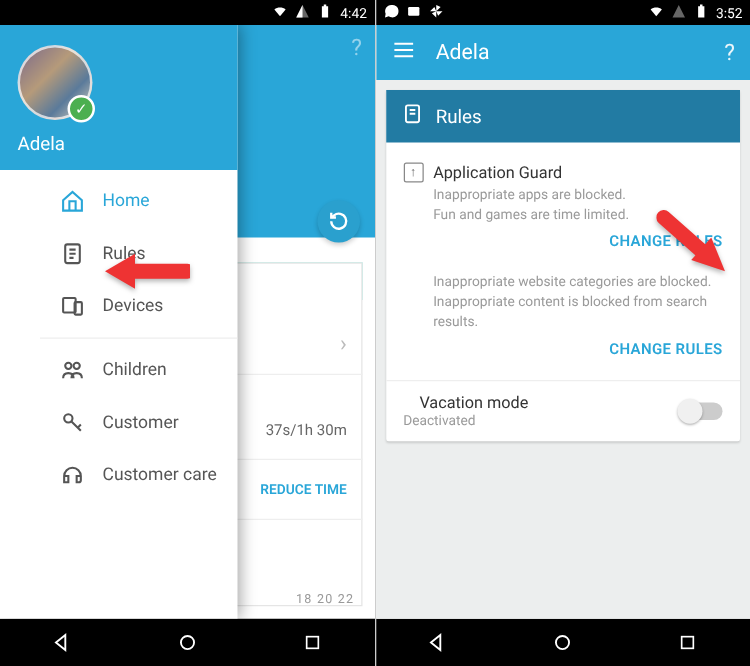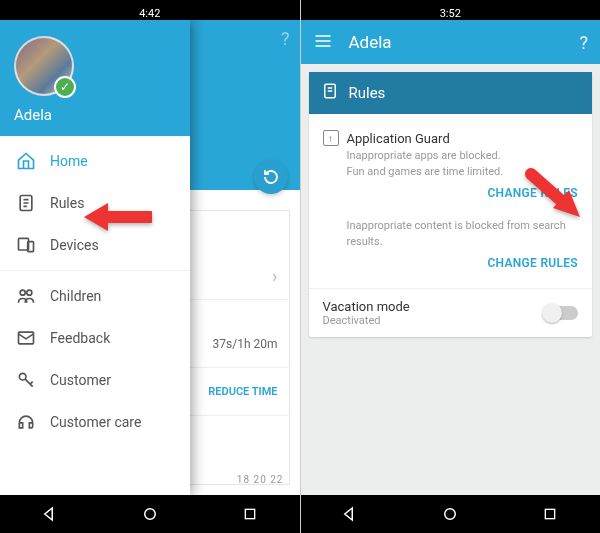--- a/index.html
+++ b/index.html
@@ -25,21 +25,20 @@
   .statusbar {
     height: 20px;
     background: #000;
     color: #fff;
     display: flex;
     align-items: center;
     justify-content: flex-end;
     gap: 6px;
     padding: 0 6px;
     font-size: 11px;
-    flex-direction: column;
   }
   .statusbar .left { margin-right: auto; display:flex; gap:6px;}
   .sb-icon { width: 12px; height: 12px; display:inline-block; }
 
   
   .navbar {
     height: 38px;
     background: #000;
     display: flex;
     justify-content: space-around;
@@ -84,21 +83,21 @@
     width:60px; height:60px; border-radius:50%; border:2px solid rgba(255,255,255,.7);
     background: linear-gradient(135deg,#7b6a8a,#b59a7a 40%,#5a7a9a 70%,#e0d5c0);
     filter: blur(.5px);
   }
   .avatar-check {
     position:absolute; bottom:-2px; right:-2px; width:22px; height:22px;
     background:#4caf50; border-radius:50%; border:2px solid #fff;
     display:flex;align-items:center;justify-content:center; color:#fff; font-size:12px;
   }
   .drawer-name { margin-top:10px; font-size:15px; }
-  .drawer-list { flex:1; overflow:auto; padding-top:4px;}
+  .drawer-list { flex:1; overflow:auto; padding-top:4px;margin-left:32px;}
   .draw-item {
     display:flex; align-items:center; gap:14px;
     padding:11px 16px; color:#555; font-size:14px; cursor:pointer;
   }
   .draw-item.active { color:#29a6d8; }
   .draw-item .di-icon { width:20px; height:20px; display:flex;align-items:center;justify-content:center; color:inherit;}
   .draw-sep { height:1px; background:#eee; margin:4px 0;}
 
   .arrow-red {
     position:absolute; pointer-events:none;
@@ -122,21 +121,21 @@
     display:flex; align-items:center; gap:10px; font-size:15px;
   }
   .card-body { padding:10px 14px 6px; }
   .guard { padding:6px 0 8px; }
   .guard-title { display:flex; align-items:center; gap:8px; font-size:13px; color:#333; margin-bottom:2px;}
   .guard-icon { width:16px;height:16px;border:1px solid #888;border-radius:2px;display:flex;align-items:center;justify-content:center;font-size:10px;color:#666;}
   .guard-desc { font-size:11px; color:#9a9a9a; line-height:1.45; padding-left:24px;}
   .change-rules { text-align:right; color:#29a6d8; font-weight:600; font-size:12px; letter-spacing:.3px; padding:6px 0 4px; cursor:pointer;}
   .vac-row { border-top:1px solid #eee; display:flex; align-items:center; padding:10px 14px;}
   .vac-txt { flex:1; }
-  .vac-title { font-size:13px; color:#333;}
+  .vac-title { font-size:13px; color:#333;margin-left:13px;}
   .vac-sub { font-size:11px; color:#9a9a9a;}
   .toggle {
     width:34px; height:14px; background:#ccc; border-radius:10px; position:relative;
   }
   .toggle::after {
     content:""; position:absolute; left:-2px; top:-3px; width:20px; height:20px;
     background:#f0f0f0; border-radius:50%; box-shadow:0 1px 2px rgba(0,0,0,.3);
   }
 
   .locator {
@@ -194,21 +193,21 @@
     <div class="bg-refresh">
       <svg width="18" height="18" viewBox="0 0 24 24" fill="none" stroke="#fff" stroke-width="2.5">
           <path d="M4 12a8 8 0 1 0 3-6.3L4 8"></path>
           <path d="M4 3v5h5"></path>
         </svg>
     </div>
     <div class="bg-teal"></div>
     <div class="bg-card"></div>
     <div class="bg-row chev" style="top:232px;">›</div>
     <div class="bg-row" style="top:300px;">
-      <span style="color:#666;">37s/1h 20m</span>
+      <span style="color:#666;">37s/1h 30m</span>
     </div>
     <div class="bg-row" style="top:348px; color:#29a6d8; font-weight:600; font-size:11px;">REDUCE TIME</div>
     <div class="bg-timenums">18  20  22</div>
 
     <div class="drawer">
       <div class="drawer-header">
         <div class="avatar-wrap">
           <div class="avatar"></div>
           <div class="avatar-check">✓</div>
         </div>
@@ -253,29 +252,20 @@
           <span class="di-icon">
             <svg width="20" height="20" viewBox="0 0 24 24" fill="none" stroke="currentColor" stroke-width="2">
                 <circle cx="8" cy="8" r="3"></circle>
                 <circle cx="16" cy="8" r="3"></circle>
                 <path d="M3 20c0-3 2-5 5-5s5 2 5 5M11 20c0-3 2-5 5-5s5 2 5 5"></path>
               </svg>
           </span>
           <span>Children</span>
         </div>
 
-        <div class="draw-item">
-          <span class="di-icon">
-            <svg width="20" height="20" viewBox="0 0 24 24" fill="none" stroke="currentColor" stroke-width="2">
-                <rect x="3" y="5" width="18" height="14" rx="1"></rect>
-                <path d="M3 7l9 6 9-6"></path>
-              </svg>
-          </span>
-          <span>Feedback</span>
-        </div>
 
         <div class="draw-item">
           <span class="di-icon">
             <svg width="20" height="20" viewBox="0 0 24 24" fill="none" stroke="currentColor" stroke-width="2">
                 <circle cx="8" cy="8" r="4"></circle>
                 <path d="M11 11l9 9M17 17l3-3"></path>
               </svg>
           </span>
           <span>Customer</span>
         </div>
@@ -391,20 +381,21 @@
             </div>
             <div class="guard-desc">
               <div>Inappropriate apps are blocked.</div>
               <div>Fun and games are time limited.</div>
             </div>
             <div class="change-rules">CHANGE RULES</div>
           </div>
 
           <div class="guard">
             <div class="guard-desc">
+              <div>Inappropriate website categories are blocked.</div>
               <div>Inappropriate content is blocked from search results.</div>
             </div>
             <div class="change-rules">CHANGE RULES</div>
           </div>
         </div>
         <div class="vac-row">
           <div class="vac-txt">
             <div class="vac-title">Vacation mode</div>
             <div class="vac-sub">Deactivated</div>
           </div>

